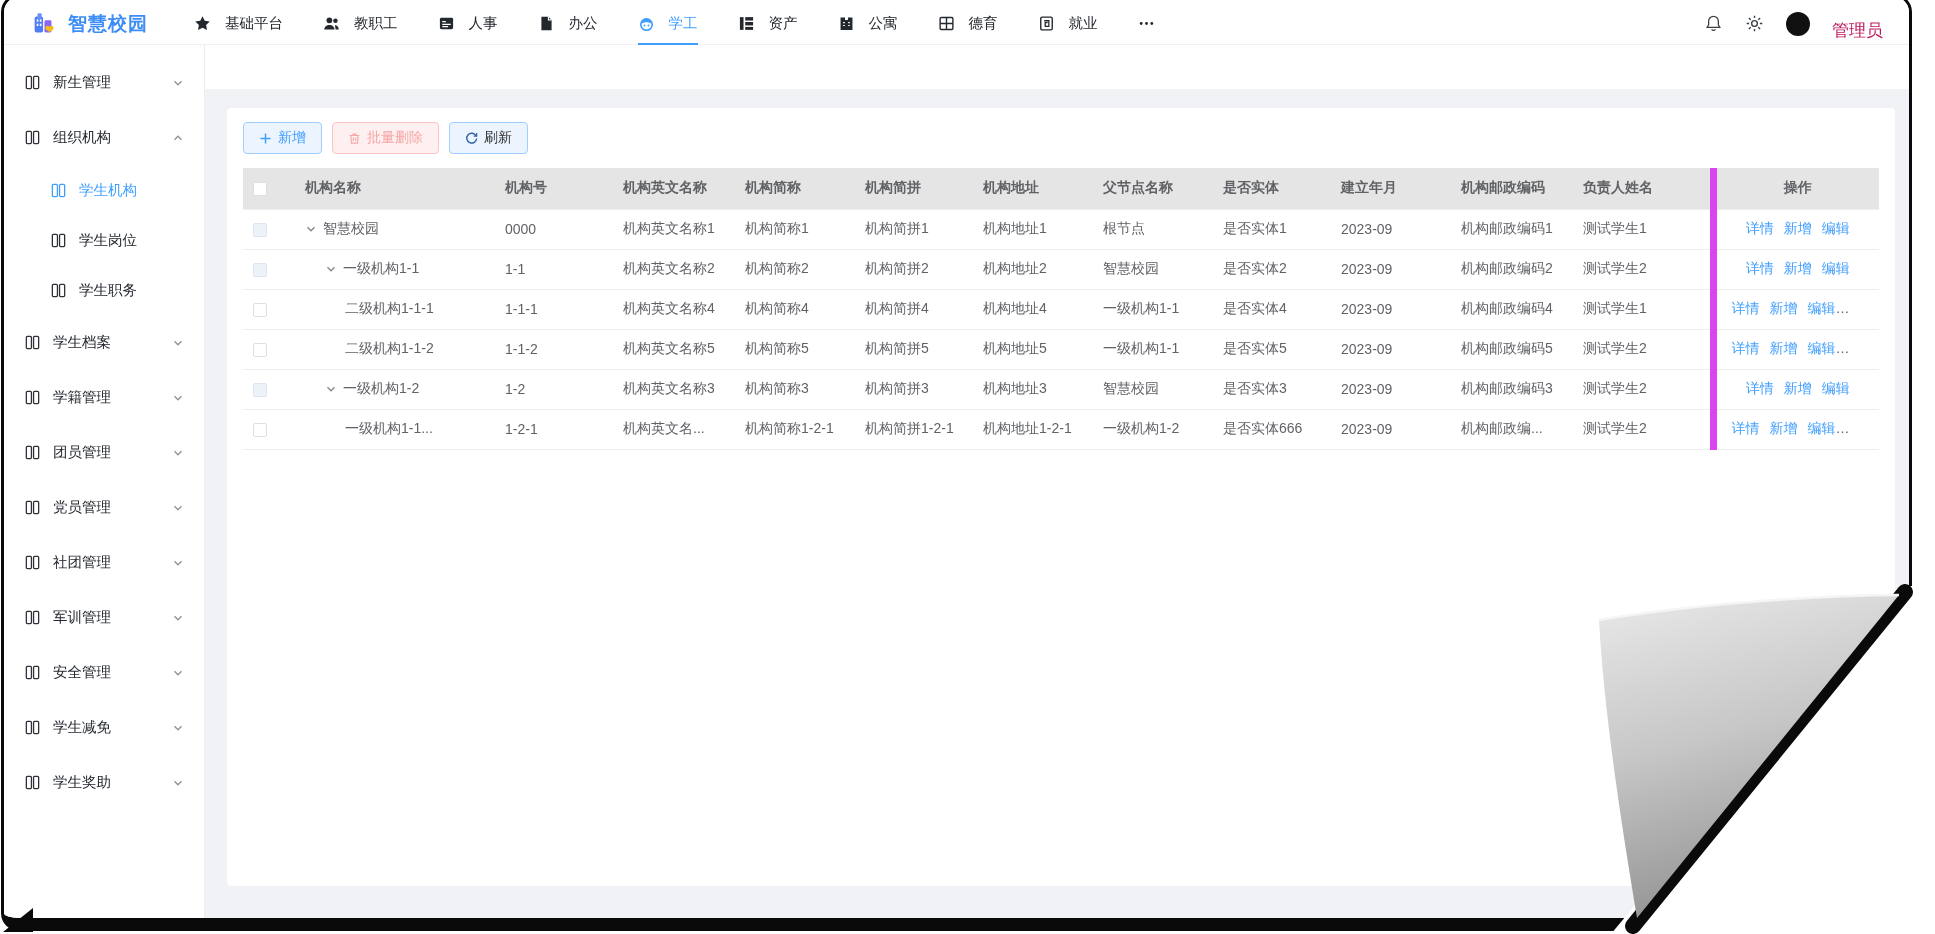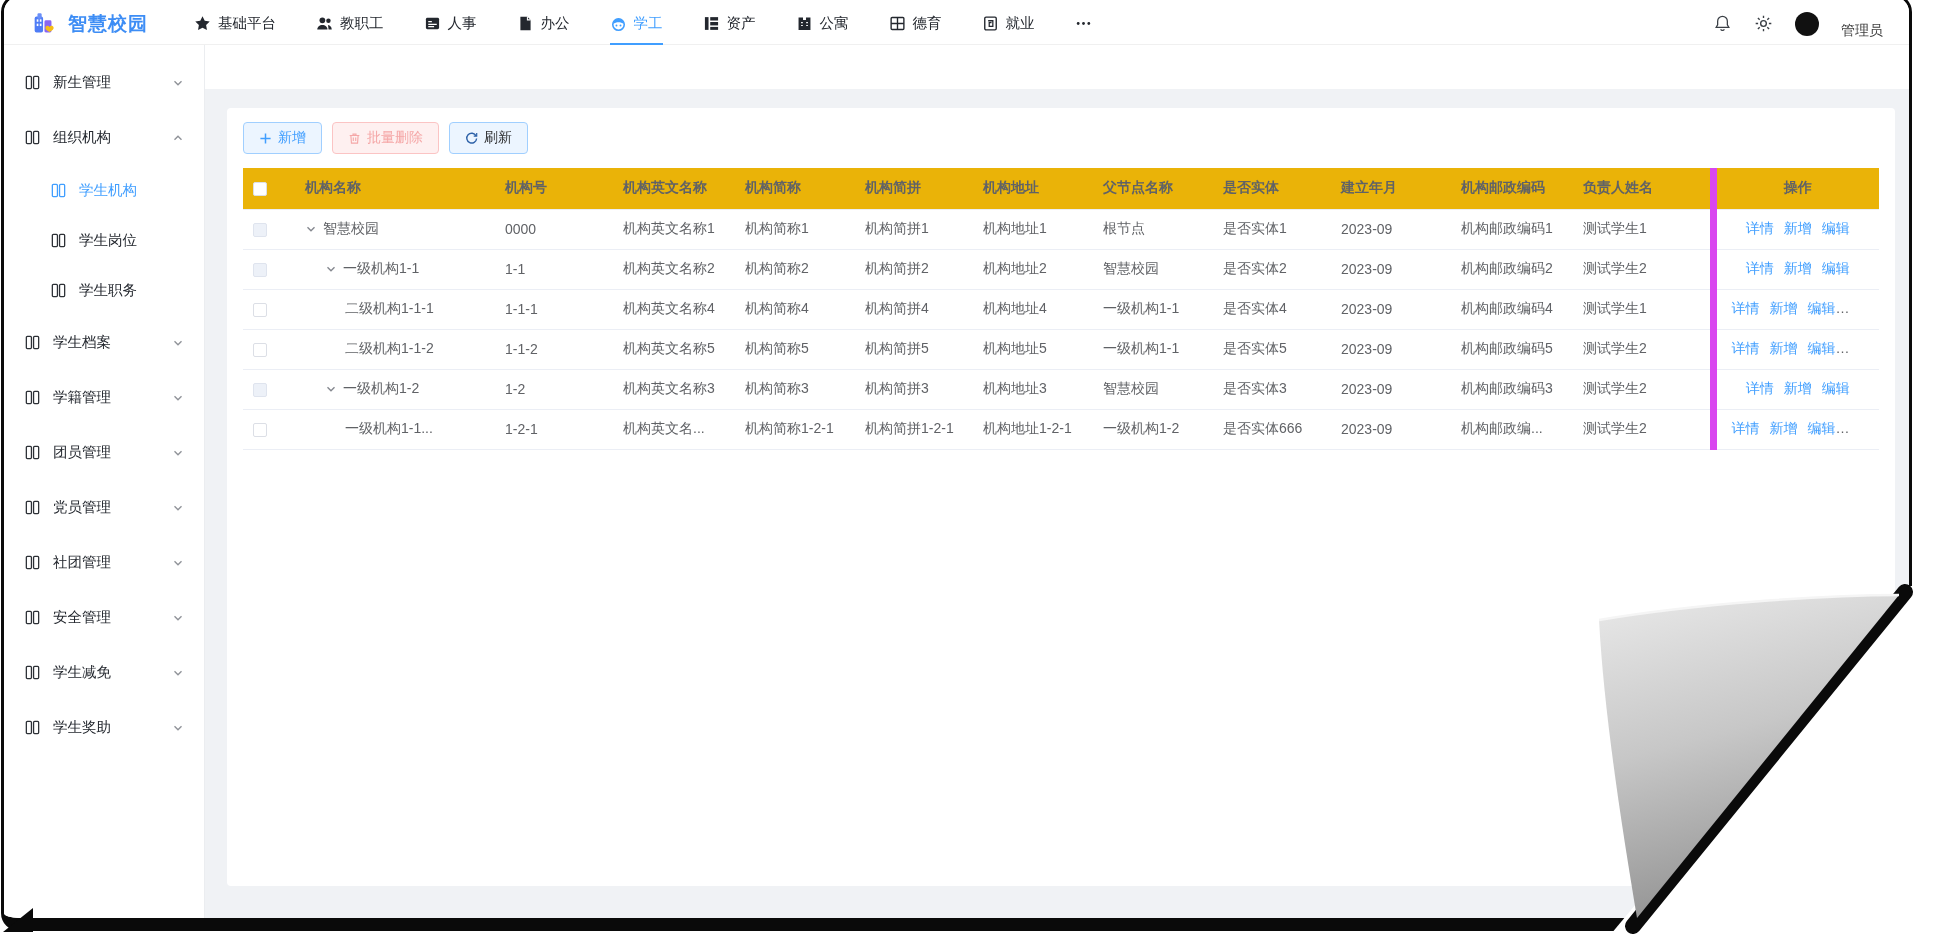--- a/index.html
+++ b/index.html
@@ -13,30 +13,30 @@
     background:#fff; overflow:hidden; }
   .bl-tip { position:absolute; left:3px; bottom:2px; width:30px; height:24px; background:#0a0a0a;
     clip-path:polygon(0 100%, 100% 0, 100% 100%); z-index:40; }
 
   
   .topnav { height:48px; display:flex; align-items:center; padding:6px 26px 0 26px;
     border-bottom:1px solid #f0f0f0; background:#fff; }
   .brand { display:flex; align-items:center; gap:10px; margin-right:46px; }
   .brand-name { font-size:19px; font-weight:bold; color:#3d8df5; letter-spacing:1px; }
   .nav-items { display:flex; align-items:stretch; height:42px; gap:40px; }
-  .nav-item { position:relative; display:flex; align-items:center; gap:7px; color:#23272e;
+  .nav-item { position:relative; display:flex; align-items:center; gap:14px; color:#23272e;
     font-size:14.5px; cursor:pointer; }
   .nav-item .nicon { display:flex; color:#23272e; }
   .nav-item.active { color:#409eff; }
   .nav-item.active .nicon { color:#409eff; }
   .nav-item.active::after { content:""; position:absolute; left:0; right:0; bottom:0;
     height:2px; background:#409eff; }
   .nav-right { margin-left:auto; display:flex; align-items:center; gap:22px; color:#3a3f45; }
   .avatar { width:24px; height:24px; border-radius:50%; background:#111; }
-  .user-name { font-size:14px; color:#404040;margin-top:14px; }
+  .user-name { font-size:17px; color:#be185d;margin-top:14px; }
 
   
   .app-body { display:flex; height:calc(100% - 48px); }
   .sidebar { width:201px; background:#fff; border-right:1px solid #ebedf0; padding-top:10px;
     overflow:hidden; flex:none; }
   .side-item { height:55px; display:flex; align-items:center; gap:12px; padding:0 20px;
     font-size:14.5px; color:#23272e; cursor:pointer; }
   .side-item .sicon { display:flex; color:#2c3036; }
   .side-item .chev { margin-left:auto; color:#909399; display:flex; }
   .side-sub .side-item { padding-left:46px; height:50px; }
@@ -50,21 +50,21 @@
   .btn { display:inline-flex; align-items:center; gap:6px; height:32px; padding:0 15px;
     font-size:14px; border-radius:4px; border:1px solid transparent; cursor:pointer; background:#fff; }
   .btn-add { background:#ecf5ff; border-color:#a0cfff; color:#409eff; }
   .btn-del { background:#fef0f0; border-color:#fbc4c4; color:#f5a7a7; cursor:not-allowed; }
   .btn-refresh { background:#ecf5ff; border-color:#a0cfff; color:#303133; }
   .btn-refresh .bicon { color:#2d61a8; display:flex; }
   .btn .bicon { display:flex; }
 
   
   table { width:100%; border-collapse:collapse; table-layout:fixed; }
-  th { height:41px; background:#eab308; color:#606266; font-size:14px; font-weight:bold;
+  th { height:41px; background:#e5e5e5; color:#606266; font-size:14px; font-weight:bold;
     text-align:left; padding:0 10px; border-bottom:1px solid #ebeef5; white-space:nowrap; overflow:hidden; }
   td { height:40px; color:#606266; font-size:14px; padding:0 10px; border-bottom:1px solid #ebeef5;
     white-space:nowrap; overflow:hidden; text-overflow:ellipsis; background:#fff; }
   th.ops, td.ops { text-align:center; border-left:7px solid #d946ef; }
   .cb { display:inline-block; width:14px; height:14px; border:1px solid #dcdfe6; border-radius:2px;
     background:#fff; vertical-align:middle; cursor:pointer; }
   .cb.dis { background:#edf1f8; border-color:#dfe4ee; cursor:not-allowed; }
   .name-cell { display:flex; align-items:center; }
   .expand-arrow { display:inline-flex; color:#85888f; margin-right:6px; cursor:pointer; flex:none; }
   .op-link { color:#409eff; text-decoration:none; margin:0 5px; cursor:pointer;text-align:center; }
@@ -329,20 +329,34 @@
             </span>
           </div>
           <div class="side-item">
             <span class="sicon">
               <svg viewBox="0 0 16 16" width="17" height="17">
                 <rect x="2.2" y="2.2" width="4.8" height="11.6" rx="1" fill="none" stroke="currentColor" stroke-width="1.2"></rect>
                 <rect x="9" y="2.2" width="4.8" height="11.6" rx="1" fill="none" stroke="currentColor" stroke-width="1.2"></rect>
               </svg>
             </span>
             <span>社团管理</span>
+            <span class="chev">
+              <svg viewBox="0 0 12 12" width="12" height="12">
+                <path d="M2.5 4.2L6 7.7l3.5-3.5" fill="none" stroke="currentColor" stroke-width="1.4"></path>
+              </svg>
+            </span>
+          </div>
+          <div class="side-item">
+            <span class="sicon">
+              <svg viewBox="0 0 16 16" width="17" height="17">
+                <rect x="2.2" y="2.2" width="4.8" height="11.6" rx="1" fill="none" stroke="currentColor" stroke-width="1.2"></rect>
+                <rect x="9" y="2.2" width="4.8" height="11.6" rx="1" fill="none" stroke="currentColor" stroke-width="1.2"></rect>
+              </svg>
+            </span>
+            <span>军训管理</span>
             <span class="chev">
               <svg viewBox="0 0 12 12" width="12" height="12">
                 <path d="M2.5 4.2L6 7.7l3.5-3.5" fill="none" stroke="currentColor" stroke-width="1.4"></path>
               </svg>
             </span>
           </div>
           <div class="side-item">
             <span class="sicon">
               <svg viewBox="0 0 16 16" width="17" height="17">
                 <rect x="2.2" y="2.2" width="4.8" height="11.6" rx="1" fill="none" stroke="currentColor" stroke-width="1.2"></rect>

